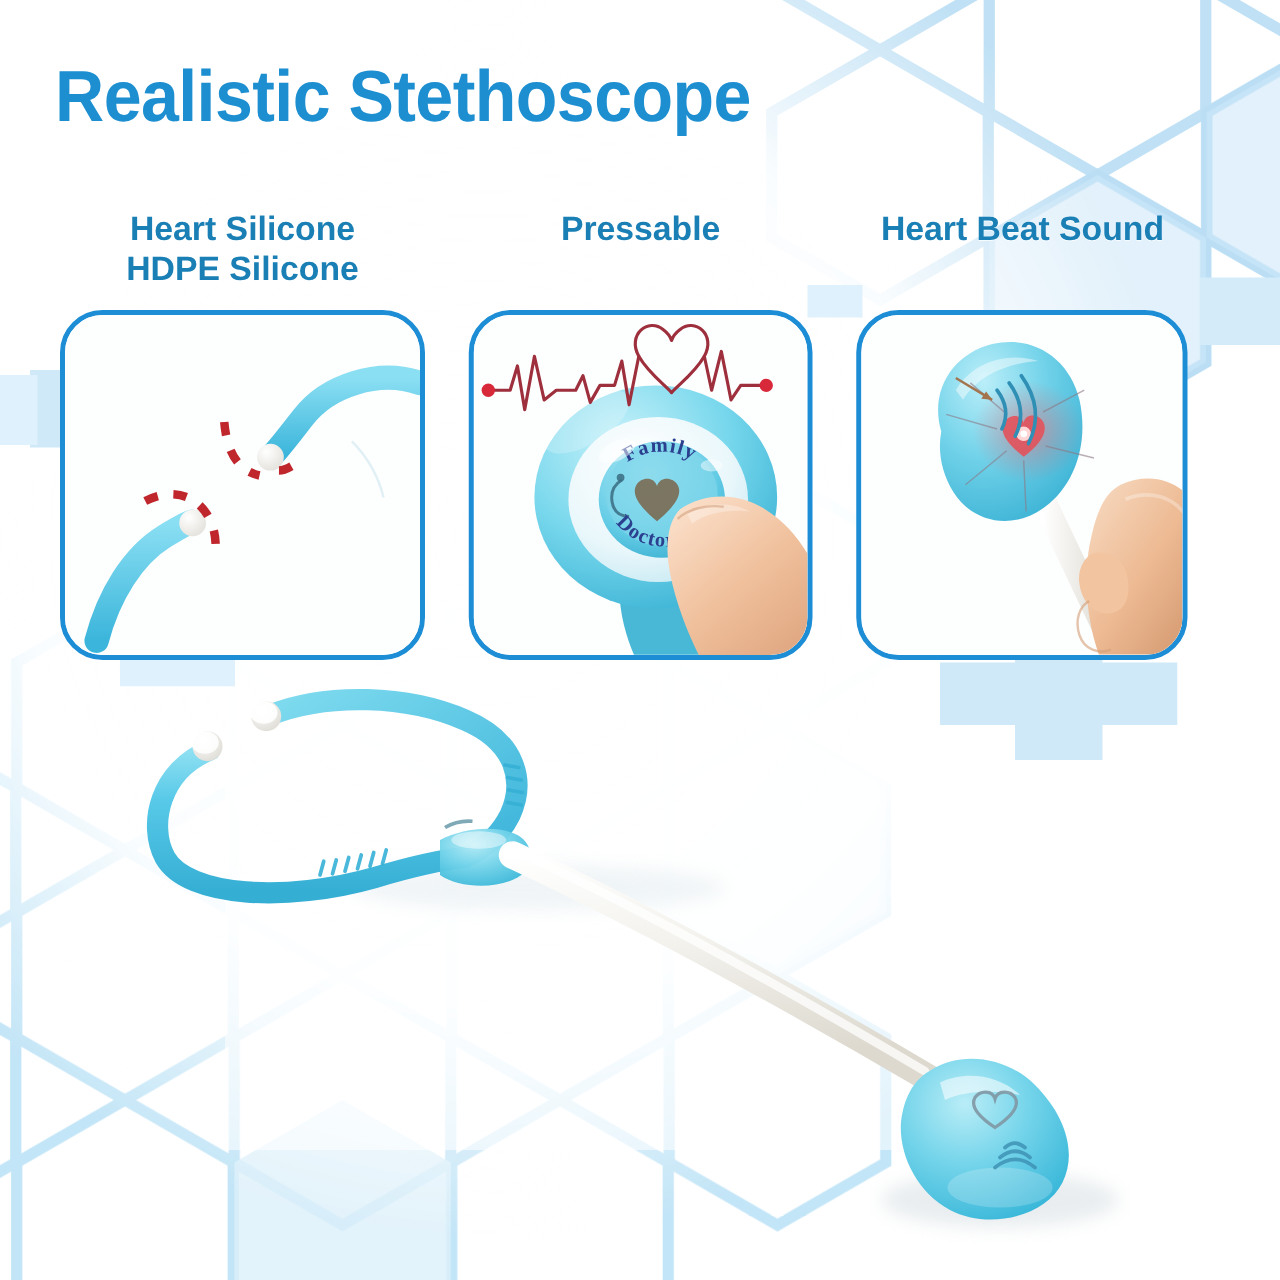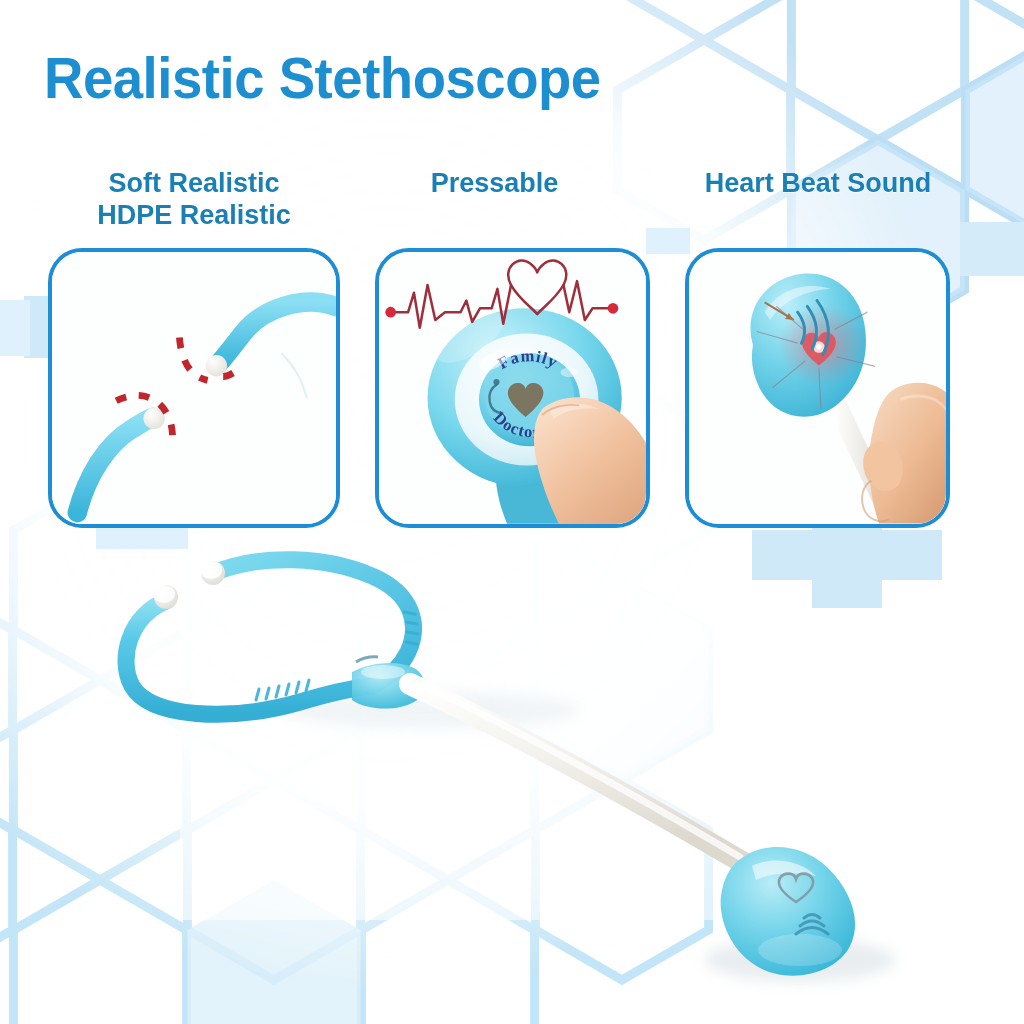--- a/index.html
+++ b/index.html
@@ -415,25 +415,25 @@
           <path d="M218,152 C 238,144 258,150 268,166" fill="none" stroke="#ffffff" stroke-width="3" opacity="0.3"></path>
         </g>
       </svg>
     </div>
   </div>
 
   <div class="layer" id="titles">
     <div id="page-title">Realistic Stethoscope</div>
 
     <div class="caption" style="left:48px; top:168px; width:292px;">
-      <span>Soft Realistic</span>
-      <span class="l2">HDPE Realistic</span>
-    </div>
-
-    <div class="caption" style="left:357px; top:168px; width:275px;">
+      <span>Heart Silicone</span>
+      <span class="l2">HDPE Silicone</span>
+    </div>
+
+    <div class="caption" style="left:375px; top:168px; width:275px;">
       <span>Pressable</span>
     </div>
 
     <div class="caption" style="left:679px; top:168px; width:278px;">
       <span>Heart Beat Sound</span>
     </div>
   </div>
 
 </div>
 

